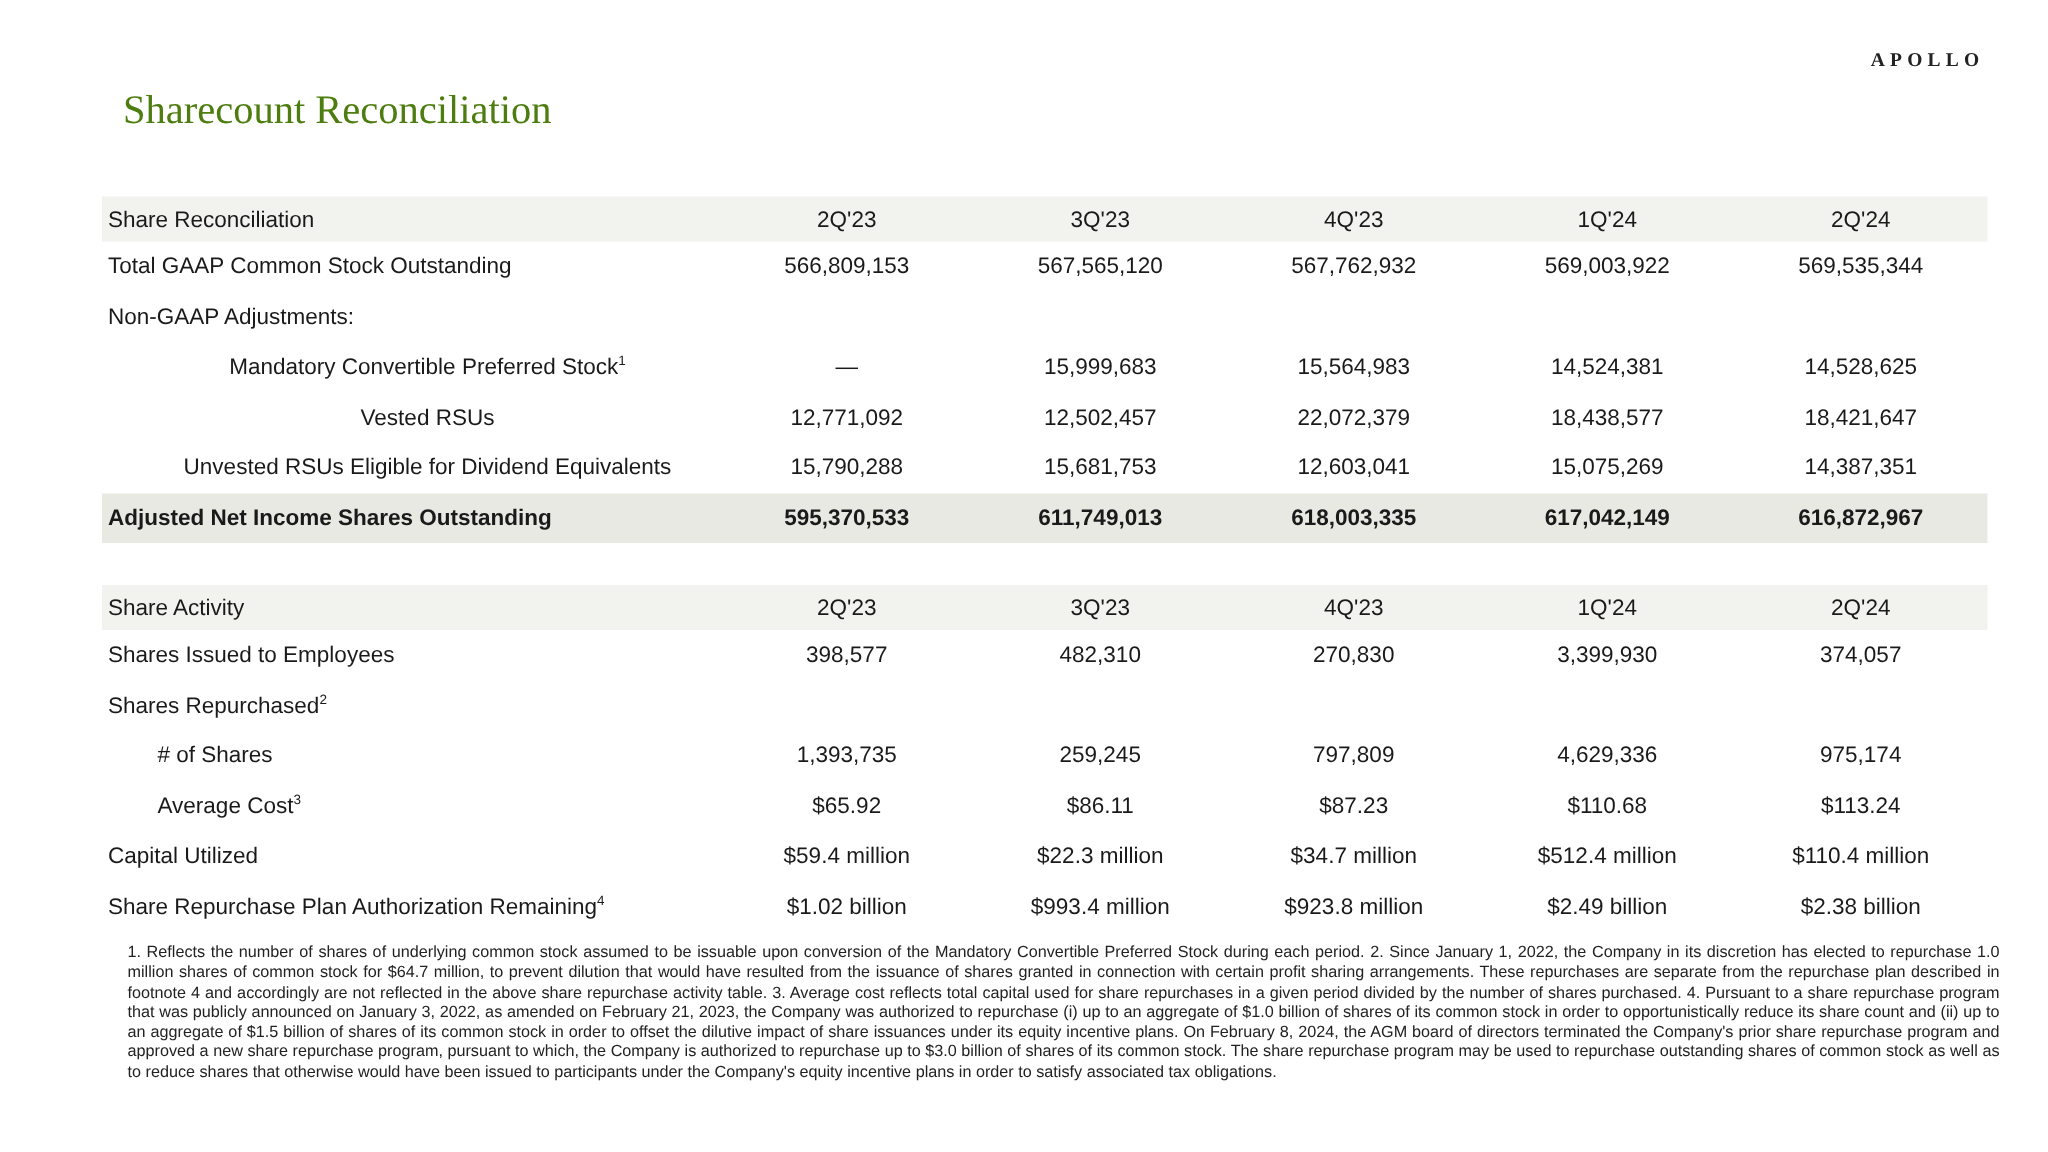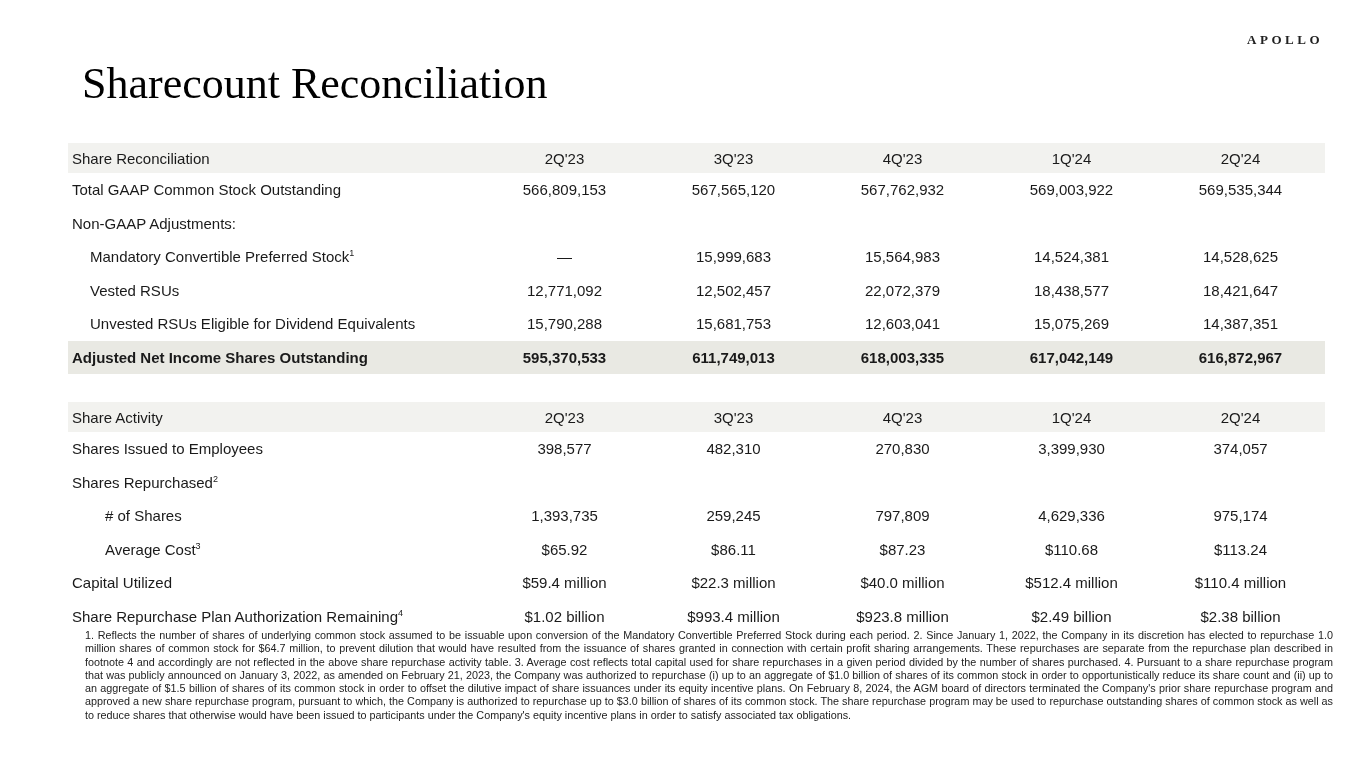--- a/index.html
+++ b/index.html
@@ -21,50 +21,49 @@
     font-weight: 600;
     letter-spacing: 3.5px;
     color: #222222;
     margin-left: 21px;
   }
   .title {
     position: absolute;
     top: 58px;
     left: 82px;
     font-family: "Liberation Serif", serif;
-    font-size: 44px;
+    font-size: 27px;
     font-weight: 400;
-    color: #000000;
+    color: #4d7c0f;
     text-align: center;
   }
   .table {
     position: absolute;
     left: 68px;
     width: 1257px;
   }
   #table1 { top: 131px; }
   #table2 { top: 390px; }
   .trow {
     display: flex;
     align-items: center;
     height: 33.5px;
     font-size: 15px;
     color: #1a1a1a;
   }
   .thead {
     height: 30px;
     background: #f2f2ef;
-    margin-top: 12px;
   }
   .highlight {
     background: #e9e9e3;
     font-weight: bold;
   }
   .tlabel { flex: 1; padding-left: 4px; white-space: nowrap; }
-  .ind1 { padding-left: 22px; }
+  .ind1 { padding-left: 22px; text-align: center; }
   .ind2 { padding-left: 37px; }
   .tcell { width: 169px; text-align: center; white-space: nowrap; }
   sup { font-size: 9px; vertical-align: super; line-height: 0; }
   .footnotes {
     position: absolute;
     top: 629px;
     left: 85px;
     width: 1248px;
     font-size: 10.8px;
     line-height: 13.3px;
@@ -184,21 +183,21 @@
         <div class="tcell">$65.92</div>
         <div class="tcell">$86.11</div>
         <div class="tcell">$87.23</div>
         <div class="tcell">$110.68</div>
         <div class="tcell">$113.24</div>
       </div>
       <div class="trow">
         <div class="tlabel ind0">Capital Utilized</div>
         <div class="tcell">$59.4 million</div>
         <div class="tcell">$22.3 million</div>
-        <div class="tcell">$40.0 million</div>
+        <div class="tcell">$34.7 million</div>
         <div class="tcell">$512.4 million</div>
         <div class="tcell">$110.4 million</div>
       </div>
       <div class="trow">
         <div class="tlabel ind0">Share Repurchase Plan Authorization Remaining<sup>4</sup></div>
         <div class="tcell">$1.02 billion</div>
         <div class="tcell">$993.4 million</div>
         <div class="tcell">$923.8 million</div>
         <div class="tcell">$2.49 billion</div>
         <div class="tcell">$2.38 billion</div>

